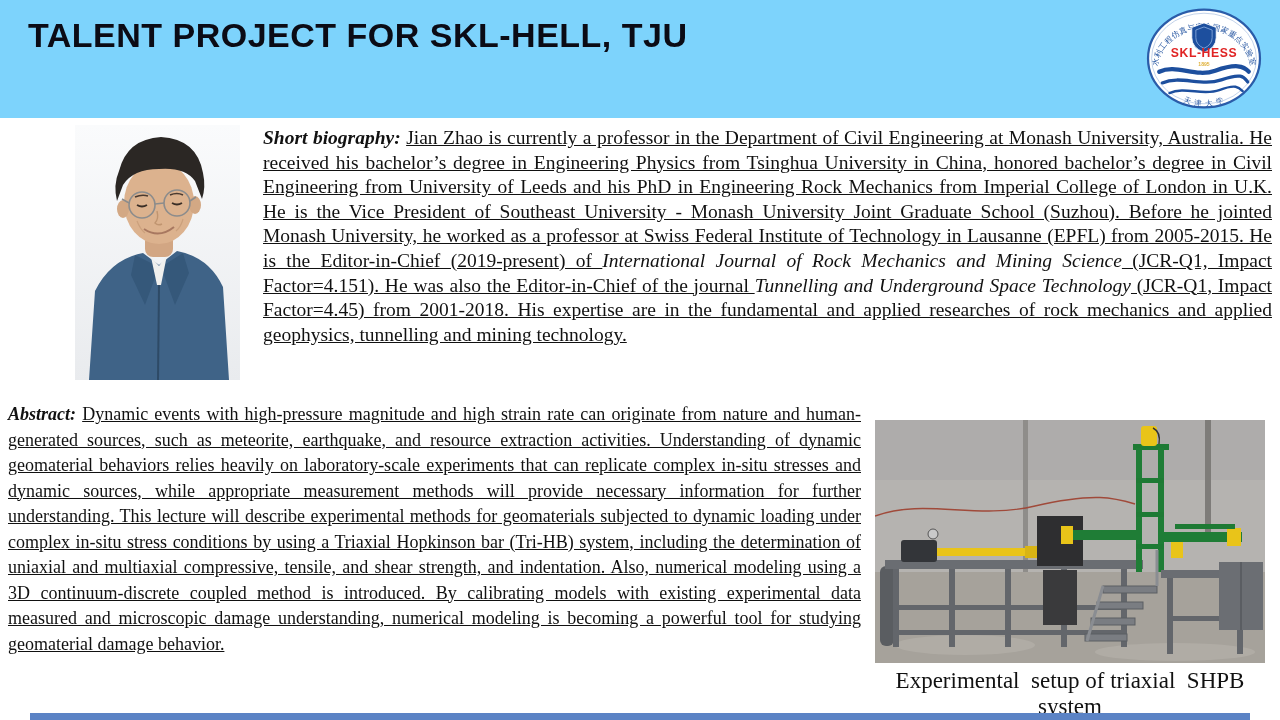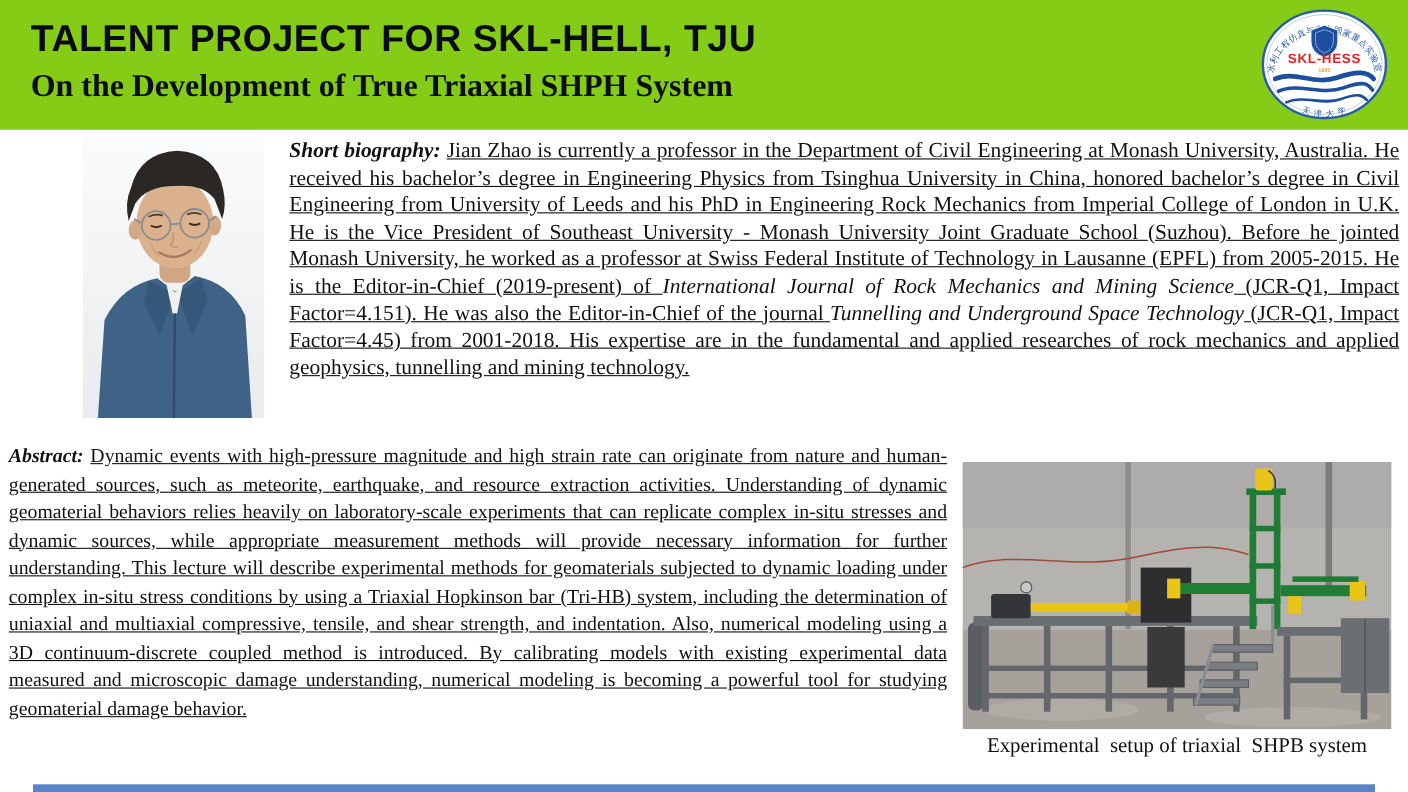--- a/index.html
+++ b/index.html
@@ -1,45 +1,44 @@
 <!DOCTYPE html>
 <html><head>
 <meta charset="utf-8">
 <title>Slide</title>
 <style>
   html,body{margin:0;padding:0;background:#888;}
   .page{position:relative;width:1280px;height:720px;background:#ffffff;overflow:hidden;
         font-family:"Liberation Serif",serif;color:#111;}
-  .header{position:absolute;left:0;top:0;width:1280px;height:118px;background:#84cc16;}
+  .header{position:absolute;left:0;top:0;width:1280px;height:118px;background:#7dd3fc;}
   .title-main{position:absolute;left:28px;top:16px;font-family:"Liberation Sans",sans-serif;
         font-weight:700;font-size:34px;letter-spacing:0.5px;color:#0b0b15;white-space:nowrap;}
   .title-sub{position:absolute;left:28px;top:62px;font-family:"Liberation Serif",serif;
         font-weight:700;font-size:29px;color:#0d0d18;white-space:nowrap;}
   .logo{position:absolute;left:1146px;top:7px;width:116px;height:103px;}
   .portrait{position:absolute;left:75px;top:125px;width:165px;height:255px;}
   .bio{position:absolute;left:263px;top:126px;width:1009px;font-size:19.5px;
         line-height:24.6px;text-align:justify;}
   .abstract{position:absolute;left:8px;top:402px;width:853px;font-size:18px;
         line-height:25.5px;text-align:justify;}
   .equip{position:absolute;left:875px;top:420px;width:390px;height:243px;}
   .caption{position:absolute;left:875px;top:668px;width:390px;text-align:center;
-        font-size:19px;white-space:pre-wrap;}
+        font-size:23px;white-space:pre-wrap;}
   .bottombar{position:absolute;left:30px;bottom:0;width:1220px;height:7px;background:#5b83c5;}
   .seg-bold-italic{font-weight:700;font-style:italic;}
   .seg-italic{font-style:italic;}
   .seg-normal{font-weight:400;font-style:normal;text-decoration:underline;}
 </style>
 </head>
 <body>
 
 <div class="page">
 
   <div class="header">
     <div class="title-main">TALENT PROJECT FOR SKL-HELL, TJU</div>
-    <div class="title-sub">On the Development of True Triaxial SHPH System</div>
 
     <svg class="logo" viewBox="0 0 114 100">
       <ellipse cx="57" cy="50" rx="55" ry="48" fill="#ffffff" stroke="#2a5ca9" stroke-width="2.2"></ellipse>
       <ellipse cx="57" cy="50" rx="51.5" ry="44.5" fill="none" stroke="#9db7dd" stroke-width="0.6"></ellipse>
       <defs>
         <path id="arcTop" d="M 11,62 A 46,41 0 1 1 103,62" fill="none"></path>
         <path id="arcBot" d="M 23,82 A 41,33 0 0 0 91,82" fill="none"></path>
       </defs>
       <text font-size="7.6" font-family="Liberation Sans, sans-serif" fill="#1d4f9e" letter-spacing="0.4">
         <textPath href="#arcTop" startOffset="50%" text-anchor="middle">水利工程仿真与安全国家重点实验室</textPath>

